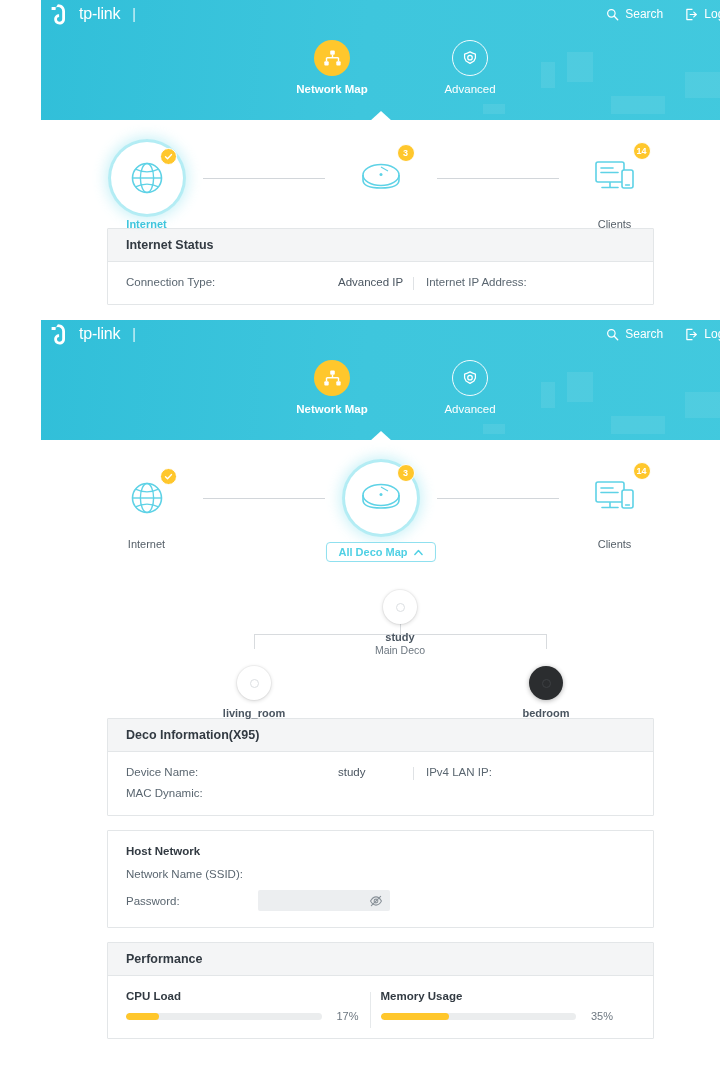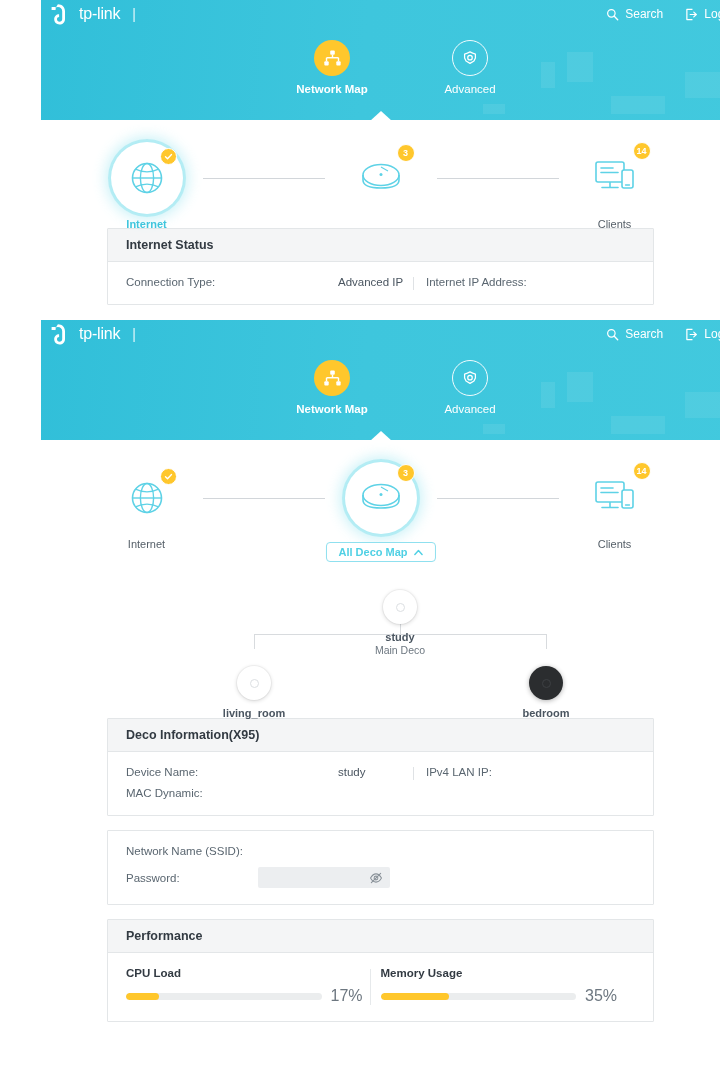--- a/index.html
+++ b/index.html
@@ -209,21 +209,21 @@
   .perf-row { display: flex; }
   .perf-col { width: 50%; position: relative; padding-right: 22px; }
   .perf-col.first::after {
     content: ""; position: absolute; right: 10px; top: 2px;
     width: 1px; height: 36px; background: #e6e9eb;
   }
   .perf-title { font-size: 11.5px; font-weight: bold; color: #323a42; margin-bottom: 8px; }
   .bar-row { display: flex; align-items: center; gap: 9px; }
   .bar-track { flex: 1; height: 7px; border-radius: 4px; background: #ebedee; overflow: hidden; }
   .bar-fill { height: 100%; border-radius: 4px; background: #ffc72c; }
-  .bar-pct { font-size: 16px; color: #6d7780; width: 28px; text-align: right; }
+  .bar-pct { font-size: 11px; color: #6d7780; width: 28px; text-align: right; }
 </style>
 </head>
 <body>
 
 <div class="screen" id="screen-a">
 
   <div class="hero">
     <div class="deco-shape ds1"></div>
     <div class="deco-shape ds2"></div>
     <div class="deco-shape ds3"></div>
@@ -536,20 +536,21 @@
           <div class="field-col">
             <span class="field-label">MAC Dynamic:</span>
             <span class="field-value" style="margin-left:8px;"></span>
           </div>
         </div>
       </div>
     </div>
 
     <div class="card">
       <div class="card-body">
+        <div class="subhead">Host Network</div>
         <div class="w-row">
           <span class="w-label">Network Name (SSID):</span>
           <span class="field-value"></span>
         </div>
         <div class="w-row" style="margin-bottom:0;">
           <span class="w-label">Password:</span>
           <span class="pw-box">
             <svg width="14" height="12" viewBox="0 0 16 14">
               <path d="M1.6 7 C3.6 3.6 6 2.2 8 2.2 C10 2.2 12.4 3.6 14.4 7 C12.4 10.4 10 11.8 8 11.8 C6 11.8 3.6 10.4 1.6 7 Z" fill="none" stroke="#8a9299" stroke-width="1.2"></path>
               <circle cx="8" cy="7" r="2.2" fill="none" stroke="#8a9299" stroke-width="1.2"></circle>

